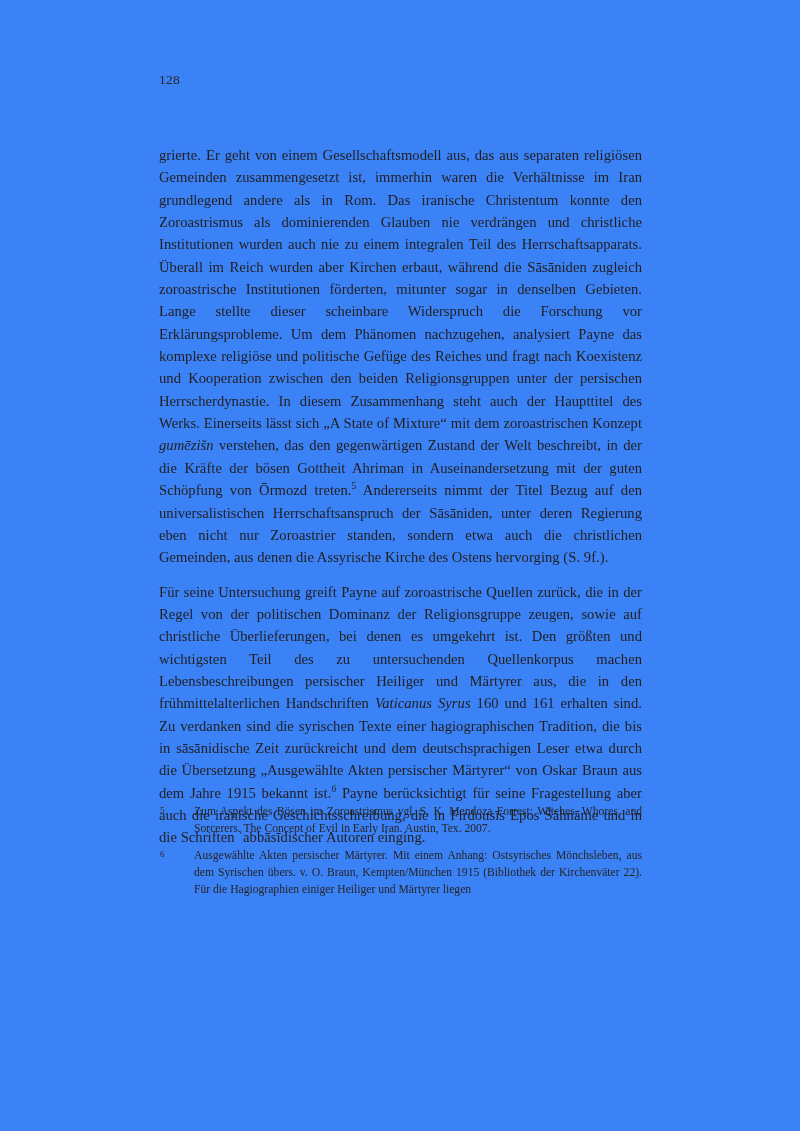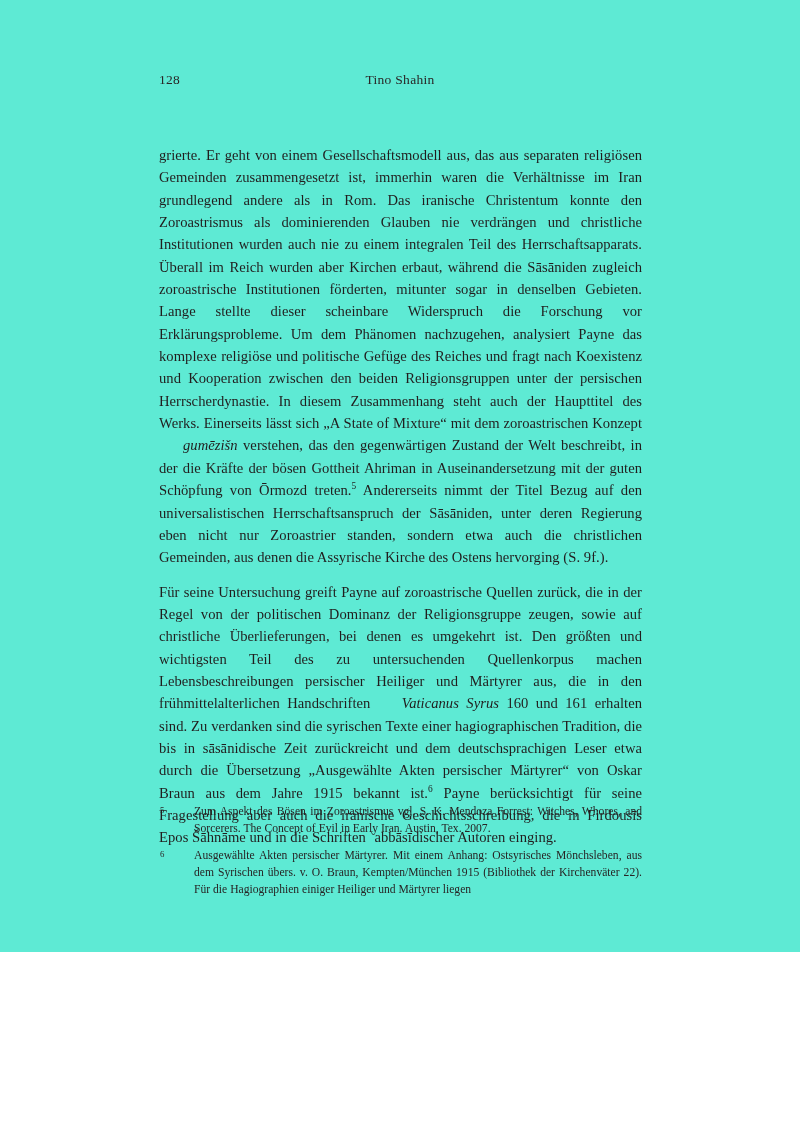--- a/index.html
+++ b/index.html
@@ -14,22 +14,22 @@
     font-family: "Liberation Serif", "DejaVu Serif", serif;
     color: #221f1f;
     overflow: hidden;
   }
 
   .page {
     position: absolute;
     left: 0;
     top: 0;
     width: 800px;
-    height: 952px;
-    background: #5eead4;
+    height: 1131px;
+    background: #3b82f6;
   }
 
   
   .running-head {
     position: absolute;
     left: 159px;
     top: 72px;
     width: 482px;
     height: 20px;
   }
@@ -67,21 +67,20 @@
     text-justify: inter-word;
     hyphens: manual;
     color: #211e1e;
     letter-spacing: 0.04px;
   }
   .para + .para {
     margin-top: 12px;
   }
   .para i, .para em {
     font-style: italic;
-    margin-left: 24px;
   }
   sup.fn {
     font-size: 9.4px;
     vertical-align: super;
     line-height: 0;
     letter-spacing: 0.2px;
   }
 
   
   .footnotes {
@@ -113,21 +112,20 @@
     display: block;
   }
 </style>
 </head>
 <body>
 
 <div class="page">
 
   <div class="running-head">
     <span class="folio">128</span>
-    <span class="running-title">Tino Shahin</span>
   </div>
 
   <div class="textblock">
     <p class="para" id="paragraph-1"><span>grierte. Er geht von einem Gesellschaftsmodell aus, das aus separaten religiösen Gemeinden zusammengesetzt ist, immerhin waren die Verhältnisse im Iran grundlegend andere als in Rom. Das iranische Christentum konnte den Zoroastrismus als dominierenden Glauben nie verdrängen und christliche Institutionen wurden auch nie zu einem integralen Teil des Herrschaftsapparats. Überall im Reich wurden aber Kirchen erbaut, während die Sāsāniden zugleich zoroastrische Institutionen förderten, mitunter sogar in denselben Gebieten. Lange stellte dieser scheinbare Widerspruch die Forschung vor Erklärungsprobleme. Um dem Phänomen nachzugehen, analysiert Payne das komplexe religiöse und politische Gefüge des Reiches und fragt nach Koexistenz und Kooperation zwischen den beiden Religionsgruppen unter der persischen Herrscherdynastie. In diesem Zusammenhang steht auch der Haupttitel des Werks. Einerseits lässt sich „A State of Mixture“ mit dem zoroastrischen Konzept </span><i>gumēzišn</i><span> verstehen, das den gegenwärtigen Zustand der Welt beschreibt, in der die Kräfte der bösen Gottheit Ahriman in Auseinandersetzung mit der guten Schöpfung von Ōrmozd treten.</span><sup class="fn">5</sup><span> Andererseits nimmt der Titel Bezug auf den universalistischen Herrschaftsanspruch der Sāsāniden, unter deren Regierung eben nicht nur Zoroastrier standen, sondern etwa auch die christlichen Gemeinden, aus denen die Assyrische Kirche des Ostens hervorging (S. 9f.).</span></p>
     <p class="para" id="paragraph-2"><span>Für seine Untersuchung greift Payne auf zoroastrische Quellen zurück, die in der Regel von der politischen Dominanz der Religionsgruppe zeugen, sowie auf christliche Überlieferungen, bei denen es umgekehrt ist. Den größten und wichtigsten Teil des zu untersuchenden Quellenkorpus machen Lebensbeschreibungen persischer Heiliger und Märtyrer aus, die in den frühmittelalterlichen Handschriften </span><i>Vaticanus Syrus</i><span> 160 und 161 erhalten sind. Zu verdanken sind die syrischen Texte einer hagiographischen Tradition, die bis in sāsānidische Zeit zurückreicht und dem deutschsprachigen Leser etwa durch die Übersetzung „Ausgewählte Akten persischer Märtyrer“ von Oskar Braun aus dem Jahre 1915 bekannt ist.</span><sup class="fn">6</sup><span> Payne berücksichtigt für seine Fragestellung aber auch die iranische Geschichtsschreibung, die in Firdousīs Epos Šāhnāme und in die Schriften ʿabbāsīdischer Autoren einging.</span></p>
   </div>
 
   <div class="footnotes">
     <div class="footnote" id="footnote-5">
       <span class="fn-marker">5</span>

